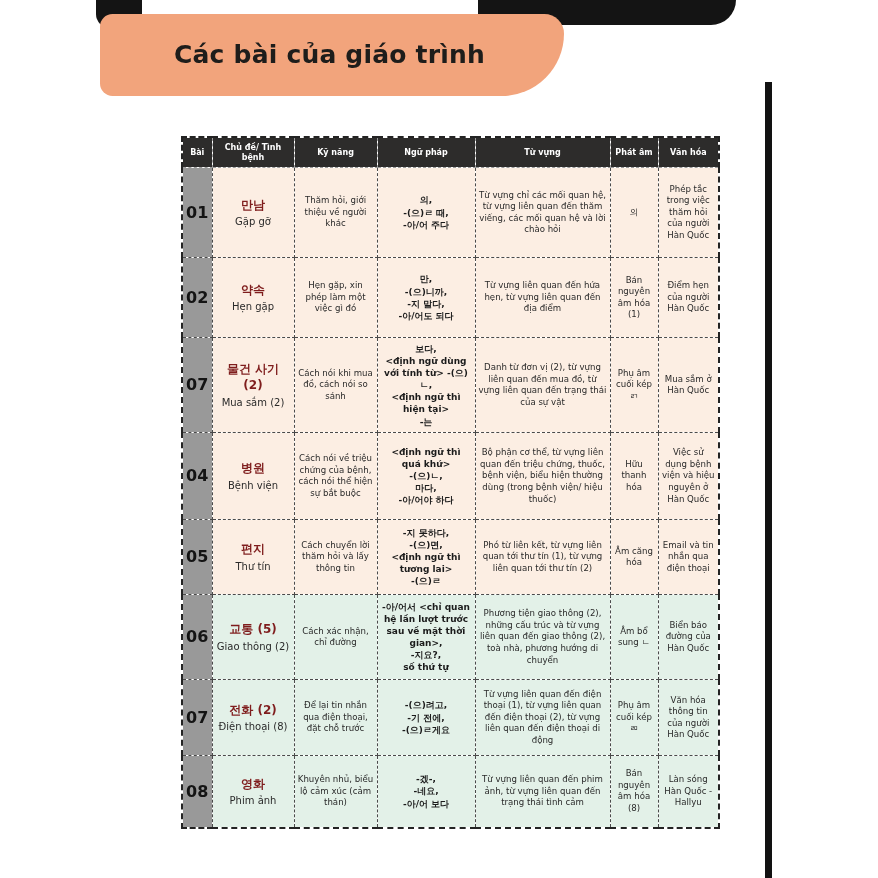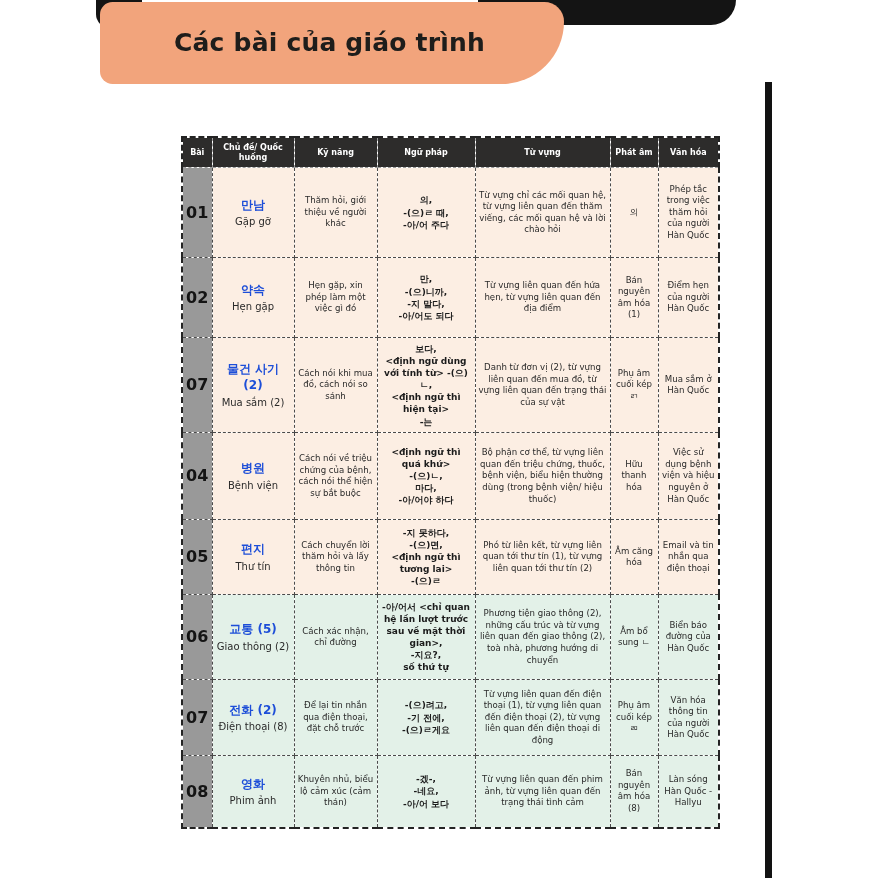--- a/index.html
+++ b/index.html
@@ -6,39 +6,39 @@
   html,body { background:#ffffff; }
   body { font-family:"DejaVu Sans","Liberation Sans",sans-serif; }
   .canvas { position:relative; width:878px; height:878px; background:#ffffff; overflow:hidden; }
 
   
   .deco-top-left  { position:absolute; left:96px; top:0; width:46px; height:28px; background:#141414; border-radius:0 0 0 14px; z-index:1; }
   .deco-top-right { position:absolute; left:478px; top:0; width:258px; height:25px; background:#141414; border-radius:0 0 28px 6px; z-index:1; }
   .spine-line     { position:absolute; left:765px; top:82px; width:7px; height:796px; background:#121212; z-index:1; }
 
   
-  .title-band { position:absolute; left:100px; top:2px; width:464px; height:82px;
+  .title-band { position:absolute; left:100px; top:14px; width:464px; height:82px;
                 background:#f2a47c; border-radius:14px 22px 70px 14px; z-index:2; }
   .title-band h1 { padding-left:74px; line-height:82px; font-size:25px; font-weight:bold;
                    color:#1e1d1b; letter-spacing:0.2px; }
 
   
   table.toc { position:absolute; left:181px; top:136px; width:537px; z-index:2;
               border-collapse:collapse; table-layout:fixed;
               border:2px dashed #232323; }
   .toc th, .toc td { border:1px dashed #4a4a4a; overflow:hidden; }
   .toc thead th { background:#2d2c2b; color:#ffffff; font-size:8px; font-weight:bold;
                   text-align:center; vertical-align:middle; padding:5px 2px;
                   border-color:#9a9a9a; height:24px; line-height:1.2; }
   .toc td { text-align:center; vertical-align:middle; padding:4px 3px;
             font-size:8.6px; line-height:1.35; color:#2a2a2a; }
   tbody tr.peach td { background:#fceee3; }
   tbody tr.green td { background:#e3f1e8; }
   td.num { background:#999999 !important; font-size:16px; font-weight:bold; color:#141414; }
-  .topic .kr { font-size:12px; font-weight:bold; color:#1d4ed8; margin-bottom:2px; }
+  .topic .kr { font-size:12px; font-weight:bold; color:#7f1d1d; margin-bottom:2px; }
   .topic .vn { font-size:10px; color:#2a2a2a; }
   td.grammar { font-weight:bold; font-size:9px; color:#1b1b1b; white-space:pre-line; }
   td.pron { white-space:pre-line; }
   tbody tr:nth-child(1){height:90px}
   tbody tr:nth-child(2){height:80px}
   tbody tr:nth-child(3){height:95px}
   tbody tr:nth-child(4){height:87px}
   tbody tr:nth-child(5){height:75px}
   tbody tr:nth-child(6){height:85px}
   tbody tr:nth-child(7){height:76px}
@@ -63,21 +63,21 @@
         <col style="width:82px">
         <col style="width:83px">
       <col style="width:98px">
         <col style="width:135px">
         <col style="width:48px">
         <col style="width:61px">
     </colgroup>
     <thead>
       <tr>
         <th>Bài</th>
-        <th>Chủ đề/ Quốc huống</th>
+        <th>Chủ đề/ Tình bệnh</th>
         <th>Kỹ năng</th>
         <th>Ngữ pháp</th>
         <th>Từ vựng</th>
         <th>Phát âm</th>
         <th>Văn hóa</th>
       </tr>
     </thead>
     <tbody>
       <tr class="peach">
         <td class="num">01</td>

